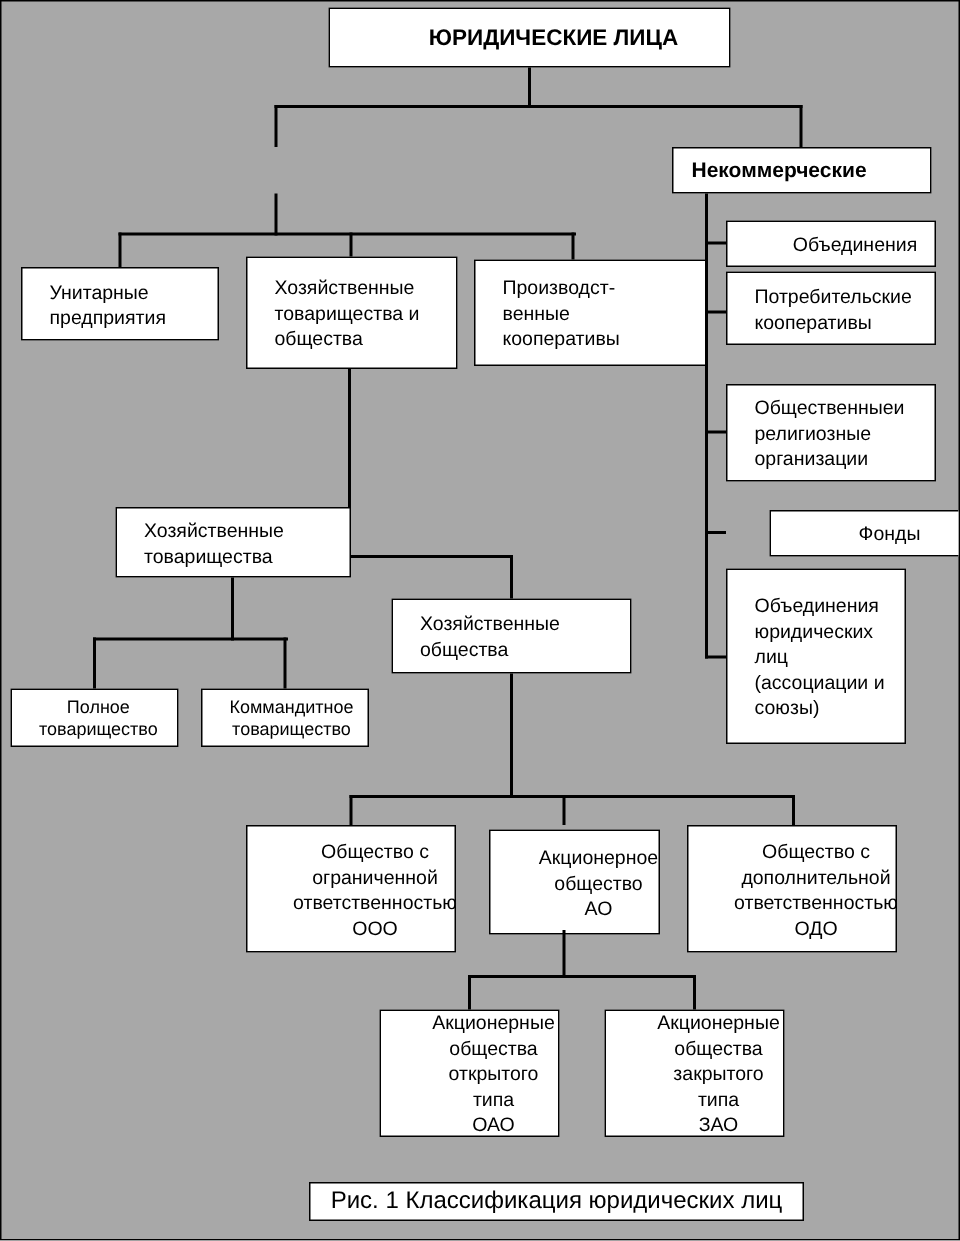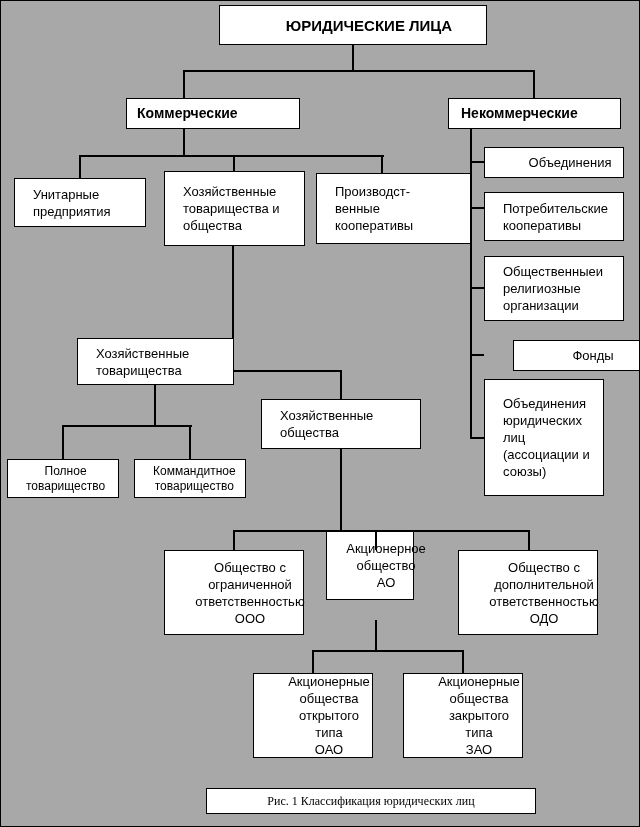--- a/index.html
+++ b/index.html
@@ -29,45 +29,44 @@
   .l { justify-content:flex-start; text-align:left; padding-left:18px; padding-right:4px; }
   .bold { font-weight:bold; }
   .small { font-size:12px; line-height:15px;text-align:center; }
   .line { position:absolute; background:#000; }
   .caption {
     position:absolute;
     background:#ffffff;
     border:1px solid #000;
     box-sizing:border-box;
     display:flex; align-items:center; justify-content:center;
-    font-family:Liberation Serif, serif;
-    font-size:12px;
+    font-family:Liberation Sans, sans-serif;
+    font-size:16px;
   }
 </style>
 </head>
 <body>
 
 <div class="canvas">
 
   <div class="node c bold" style="left:218px;top:4px;width:268px;height:40px;font-size:15px">ЮРИДИЧЕСКИЕ ЛИЦА</div>
 
-  <div class="node l bold" style="left:125px;top:97px;width:174px;height:31px;font-size:14px;padding-left:10px">Коммерческие</div>
   <div class="node l bold" style="left:447px;top:97px;width:173px;height:31px;font-size:14px;padding-left:12px">Некоммерческие</div>
 
   <div class="node l" style="left:13px;top:177px;width:132px;height:49px">Унитарные
 предприятия</div>
   <div class="node l" style="left:163px;top:170px;width:141px;height:75px">Хозяйственные
 товарищества и
 общества</div>
   <div class="node l" style="left:315px;top:172px;width:156px;height:71px">Производст-
 венные
 кооперативы</div>
 
   <div class="node c" style="left:483px;top:146px;width:140px;height:31px">Объединения</div>
-  <div class="node l" style="left:483px;top:191px;width:140px;height:49px">Потребительские
+  <div class="node l" style="left:483px;top:180px;width:140px;height:49px">Потребительские
 кооперативы</div>
   <div class="node l" style="left:483px;top:255px;width:140px;height:65px">Общественныеи
 религиозные
 организации</div>
   <div class="node c" style="left:512px;top:339px;width:128px;height:31px">Фонды</div>
   <div class="node l" style="left:483px;top:378px;width:120px;height:117px">Объединения
 юридических
 лиц
 (ассоциации и
 союзы)</div>
@@ -79,21 +78,21 @@
 
   <div class="node l small" style="left:6px;top:458px;width:112px;height:39px">Полное
 товарищество</div>
   <div class="node l small" style="left:133px;top:458px;width:112px;height:39px">Коммандитное
 товарищество</div>
 
   <div class="node c" style="left:163px;top:549px;width:140px;height:85px">Общество с
 ограниченной
 ответственностью
 ООО</div>
-  <div class="node c" style="left:325px;top:529px;width:88px;height:70px">Акционерное
+  <div class="node c" style="left:325px;top:552px;width:114px;height:70px">Акционерное
 общество
 АО</div>
   <div class="node c" style="left:457px;top:549px;width:140px;height:85px">Общество с
 дополнительной
 ответственностью
 ОДО</div>
 
   <div class="node c" style="left:252px;top:672px;width:120px;height:85px">Акционерные
 общества
 открытого типа

